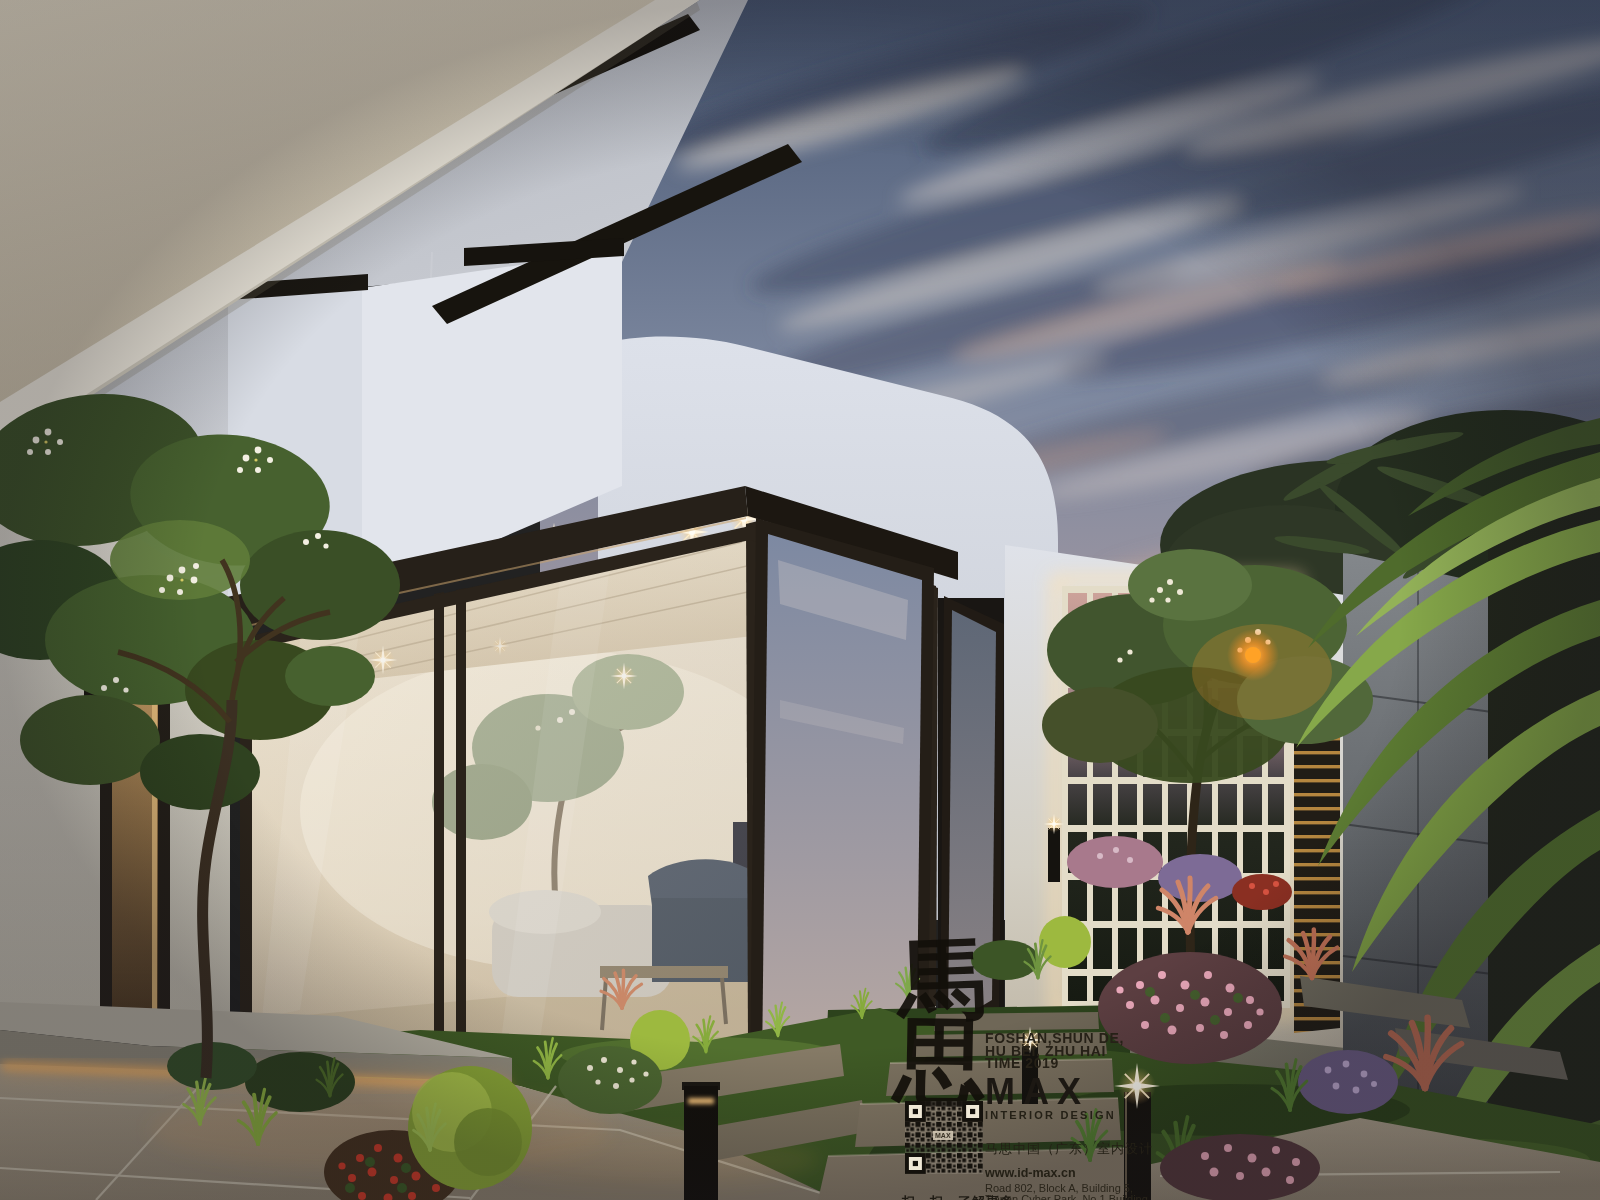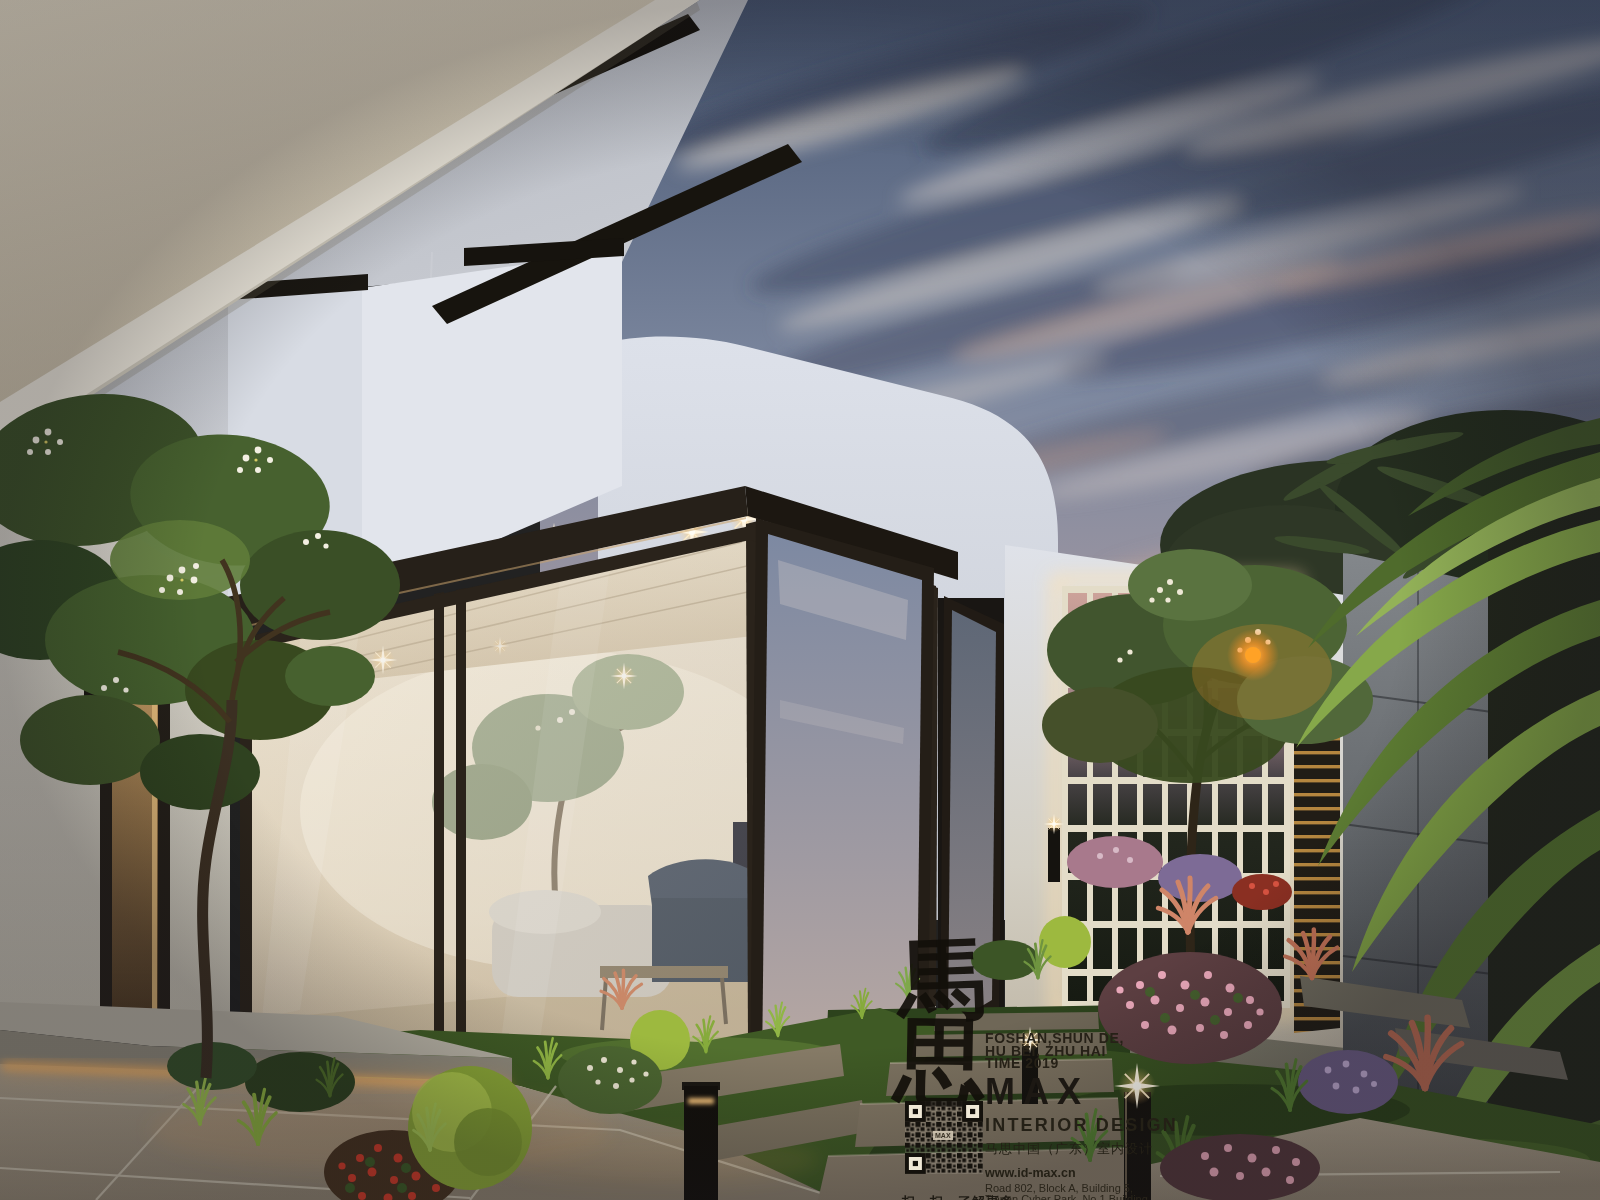--- a/index.html
+++ b/index.html
@@ -11,22 +11,22 @@
       color:#201c15;z-index:5;}
   .wm .ch{position:absolute;font-family:"DejaVu Serif",serif;font-weight:700;
       color:rgba(18,15,10,.93);line-height:1;}
   .wm .ch1{left:20px;top:2px;font-size:88px;transform:rotate(-2deg);}
   .wm .ch2{left:16px;top:82px;font-size:92px;transform:rotate(1deg);}
   .wm-col{position:absolute;left:107px;top:99px;width:230px;}
   .wm-loc{font-size:14px;line-height:12.5px;font-weight:700;letter-spacing:.6px;
       color:#262117;}
   .wm-logo{margin-top:5px;font-size:36px;line-height:34px;font-weight:800;
       letter-spacing:8px;color:#1c1813;font-family:"Liberation Sans",sans-serif;}
-  .wm-en{margin-top:6px;font-size:18px;font-weight:700;letter-spacing:2.2px;color:#242016;}
-  .wm-cn{margin-top:4px;font-size:13px;letter-spacing:1px;color:#242016;}
+  .wm-en{margin-top:0;font-size:11px;font-weight:700;letter-spacing:2.2px;color:#242016;}
+  .wm-cn{margin-top:19px;font-size:13px;letter-spacing:1px;color:#242016;}
   .wm-web{margin-top:8px;font-size:12.5px;font-weight:700;color:#242016;}
   .wm-addr{margin-top:3px;font-size:11px;line-height:11.6px;color:#2a251b;}
   .wm-qr{position:absolute;left:27px;top:168px;width:78px;height:73px;}
   .wm-qr .qr-label{position:absolute;left:28px;top:30px;font-size:7px;font-weight:700;
       color:#3a3326;background:rgba(215,205,185,.85);padding:0 2px;line-height:9px;}
   .wm-scan{position:absolute;left:24px;top:232px;font-size:13px;letter-spacing:1px;
       color:#1f1b14;font-weight:700;margin-top:28px;}
 </style>
 </head>
 <body>

